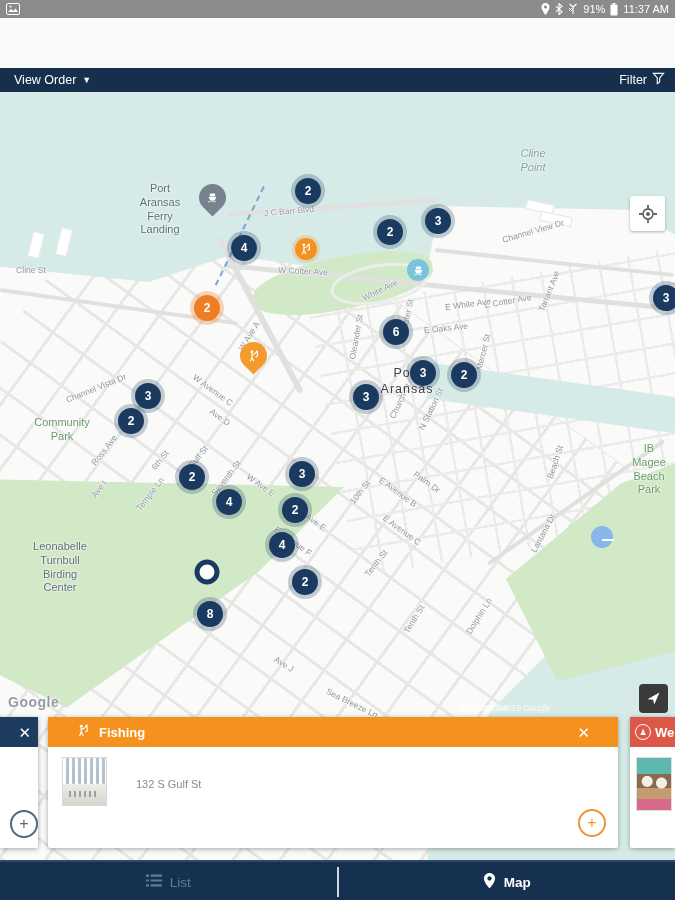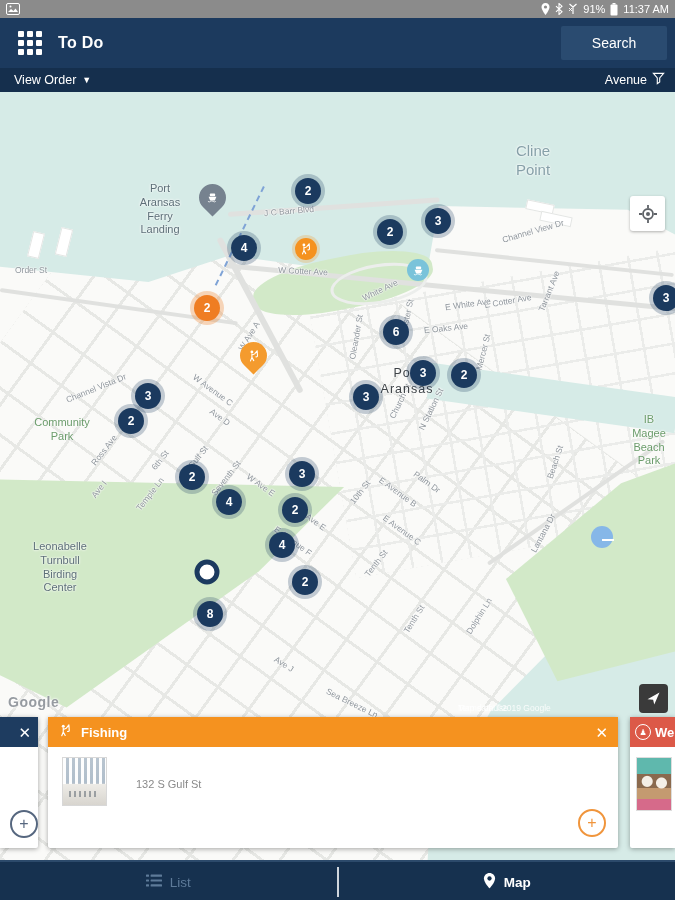--- a/index.html
+++ b/index.html
@@ -53,21 +53,21 @@
   .loop{left:330px;top:172px;width:92px;height:34px;border:3px solid #eceeec;border-radius:50%;
     transform:rotate(-9deg);z-index:4;background:transparent;}
   .dock{background:#fff;border:1px solid #e4e6e4;z-index:4;}
   .ferry-route{left:263px;top:94px;height:110px;width:0;border-left:2px dashed #7fa3d6;
     transform:rotate(26deg);transform-origin:top left;z-index:4;}
   
   .street-label{transform:translate(-50%,-50%);font-size:8.5px;color:#8f969c;white-space:nowrap;z-index:5;
     text-shadow:0 0 2px #fff,0 0 2px #fff,0 0 2px #fff;}
   .place-label{transform:translate(-50%,-50%);text-align:center;white-space:pre-line;z-index:6;
     text-shadow:0 0 2px #fff,0 0 3px #fff;line-height:1.25;}
-  .water-label{font-size:15px;color:#86a0a8;}
+  .water-label{font-size:11px;color:#86a0a8;font-style:italic;}
   .poi-label{font-size:11px;color:#5d6f78;}
   .park-label{font-size:11px;color:#6b9c6b;}
   .city-label{font-size:12.5px;color:#3e4347;letter-spacing:1px;}
   
   .cluster{width:26px;height:26px;border-radius:50%;transform:translate(-50%,-50%);z-index:8;
     display:flex;align-items:center;justify-content:center;color:#fff;font-size:12px;font-weight:700;}
   .cluster.navy{background:#1b3a5f;box-shadow:0 0 0 4px rgba(27,58,95,.25);}
   .cluster.orange{background:#ef7d23;box-shadow:0 0 0 4px rgba(239,125,35,.3);}
   .ring-marker{width:15px;height:15px;background:#fff;border:5px solid #1b3a5f;border-radius:50%;
     transform:translate(-50%,-50%);z-index:8;}
@@ -96,21 +96,21 @@
   .card{position:absolute;top:0;height:131px;background:#fff;box-shadow:0 1px 5px rgba(0,0,0,.35);border-radius:2px;}
   .card-header{position:absolute;left:0;top:0;right:0;height:30px;display:flex;align-items:center;color:#fff;}
   .card-x{font-size:15px;color:#fff;line-height:1;}
   .card-left{left:0;width:38px;border-radius:0 2px 2px 0;}
   .card-left .card-header{background:#1e3c60;justify-content:flex-end;padding-right:7px;}
   .plus-circle{position:absolute;width:24px;height:24px;border-radius:50%;display:flex;align-items:center;
     justify-content:center;font-size:16px;line-height:1;}
   .plus-navy{left:10px;bottom:10px;border:2px solid #56677f;color:#56677f;}
   .plus-orange{right:12px;bottom:11px;border:2px solid #f0953c;color:#f0953c;}
   .card-main{left:48px;width:570px;}
-  .card-main .card-header{background:#f5921f;padding:0 10px;gap:8px;}
+  .card-main .card-header{background:#f5921f;padding:0 28px;gap:8px;}
   .card-main .cat{font-size:13px;font-weight:700;}
   .card-main .card-x{margin-left:auto;}
   .thumb-fish{position:absolute;left:14px;top:40px;width:43px;height:47px;border:1px solid #d8d8d8;
     background:linear-gradient(180deg,#e3e8ec 0%,#cfd8e0 52%,#efede8 53%,#d8d5cf 100%);overflow:hidden;}
   .thumb-fish::before{content:"";position:absolute;left:0;top:0;right:0;height:26px;
     background:repeating-linear-gradient(90deg,rgba(255,255,255,.95) 0 3px,rgba(150,168,185,.55) 3px 6px);}
   .thumb-fish::after{content:"";position:absolute;left:6px;bottom:8px;width:30px;height:6px;
     background:repeating-linear-gradient(90deg,#6a737c 0 2px,transparent 2px 5px);opacity:.6;}
   .biz-title{position:absolute;left:88px;top:39px;font-size:12.5px;font-weight:700;color:#1a1a1a;}
   .biz-addr{position:absolute;left:88px;top:61px;font-size:11px;color:#8a8a8a;}
@@ -169,43 +169,28 @@
       <span>
         <svg width="8" height="13" viewBox="0 0 8 13">
             <rect x="2.5" y="0" width="3" height="1.5" fill="#fff"></rect>
             <rect x="0.5" y="1.5" width="7" height="11" rx="1" fill="#fff"></rect>
           </svg>
       </span>
       <span>11:37 AM</span>
     </div>
   </div>
 
-  <div id="appbar">
-    <div class="grid-icon">
-      <i></i>
-        <i></i>
-        <i></i>
-        <i></i>
-        <i></i>
-        <i></i>
-        <i></i>
-        <i></i>
-        <i></i>
-    </div>
-    <div class="title">To Do</div>
-    <div class="search-btn">Search</div>
-  </div>
 
   <div id="filterbar">
     <div class="sort">
       <span>View Order</span>
       <span class="caret">▼</span>
     </div>
     <div class="filter">
-      <span>Avenue</span>
+      <span>Filter</span>
       <span>
         <svg width="13" height="13" viewBox="0 0 14 14">
             <path d="M1.5 1.5 h11 l-4.2 4.8 v4.5 l-2.6 1.7 V6.3 z" fill="none" stroke="#fff" stroke-width="1.2"></path>
           </svg>
       </span>
     </div>
   </div>
 
   <div id="map">
     <div class="gridA"></div>
@@ -228,21 +213,21 @@
     <div class="road" style="left:488px;top:470px;width:215px;height:4px;transform:rotate(-35deg);"></div>
     <div class="road" style="left:0px;top:196px;width:240px;height:4px;transform:rotate(8deg);"></div>
     <div class="loop"></div>
     <div class="dock" style="left:526px;top:110px;width:26px;height:8px;transform:rotate(12deg);"></div>
     <div class="dock" style="left:540px;top:122px;width:30px;height:8px;transform:rotate(12deg);"></div>
     <div class="dock" style="left:30px;top:140px;width:10px;height:24px;transform:rotate(14deg);"></div>
     <div class="dock" style="left:58px;top:136px;width:10px;height:26px;transform:rotate(14deg);"></div>
     <div class="ferry-route"></div>
 
     <div id="street-labels">
-        <div class="street-label" style="left: 31px; top: 178px; transform: translate(-50%, -50%) rotate(0deg);">Order St</div>
+        <div class="street-label" style="left: 31px; top: 178px; transform: translate(-50%, -50%) rotate(0deg);">Cline St</div>
         <div class="street-label" style="left: 289px; top: 119px; transform: translate(-50%, -50%) rotate(-5deg);">J C Barr Blvd</div>
         <div class="street-label" style="left: 303px; top: 179px; transform: translate(-50%, -50%) rotate(3deg);">W Cotter Ave</div>
         <div class="street-label" style="left: 380px; top: 198px; transform: translate(-50%, -50%) rotate(-26deg);">White Ave</div>
         <div class="street-label" style="left: 508px; top: 209px; transform: translate(-50%, -50%) rotate(-10deg);">E Cotter Ave</div>
         <div class="street-label" style="left: 533px; top: 139px; transform: translate(-50%, -50%) rotate(-16deg);">Channel View Dr</div>
         <div class="street-label" style="left: 549px; top: 199px; transform: translate(-50%, -50%) rotate(-68deg);">Tarrant Ave</div>
         <div class="street-label" style="left: 468px; top: 212px; transform: translate(-50%, -50%) rotate(-8deg);">E White Ave</div>
         <div class="street-label" style="left: 446px; top: 236px; transform: translate(-50%, -50%) rotate(-6deg);">E Oaks Ave</div>
         <div class="street-label" style="left: 483px; top: 260px; transform: translate(-50%, -50%) rotate(-76deg);">Mercer St</div>
         <div class="street-label" style="left: 407px; top: 224px; transform: translate(-50%, -50%) rotate(-78deg);">Alister St</div>
@@ -276,21 +261,21 @@
       </div>
     <div id="place-labels">
         <div class="place-label water-label" style="left: 533px; top: 69px;">Cline Point</div>
         <div class="place-label poi-label" style="left: 160px; top: 117px;">Port Aransas
 Ferry Landing</div>
         <div class="place-label park-label" style="left: 62px; top: 310px; margin-top: 28px;">Community
 Park</div>
         <div class="place-label poi-label" style="left: 60px; top: 475px;">Leonabelle Turnbull
 Birding Center</div>
         <div class="place-label city-label" style="left: 407px; top: 290px;">Port Aransas</div>
-        <div class="place-label park-label" style="left: 649px; top: 348px;">IB Magee
+        <div class="place-label park-label" style="left: 649px; top: 377px;">IB Magee
 Beach Park</div>
       </div>
     <div id="markers">
         <div class="cluster navy" style="left: 308px; top: 99px;">2</div>
         <div class="cluster navy" style="left: 390px; top: 140px;">2</div>
         <div class="cluster navy" style="left: 438px; top: 129px;">3</div>
         <div class="cluster navy" style="left: 244px; top: 156px;">4</div>
         <div class="cluster navy" style="left: 666px; top: 206px;">3</div>
         <div class="cluster navy" style="left: 396px; top: 240px;">6</div>
         <div class="cluster navy" style="left: 423px; top: 281px;">3</div>

